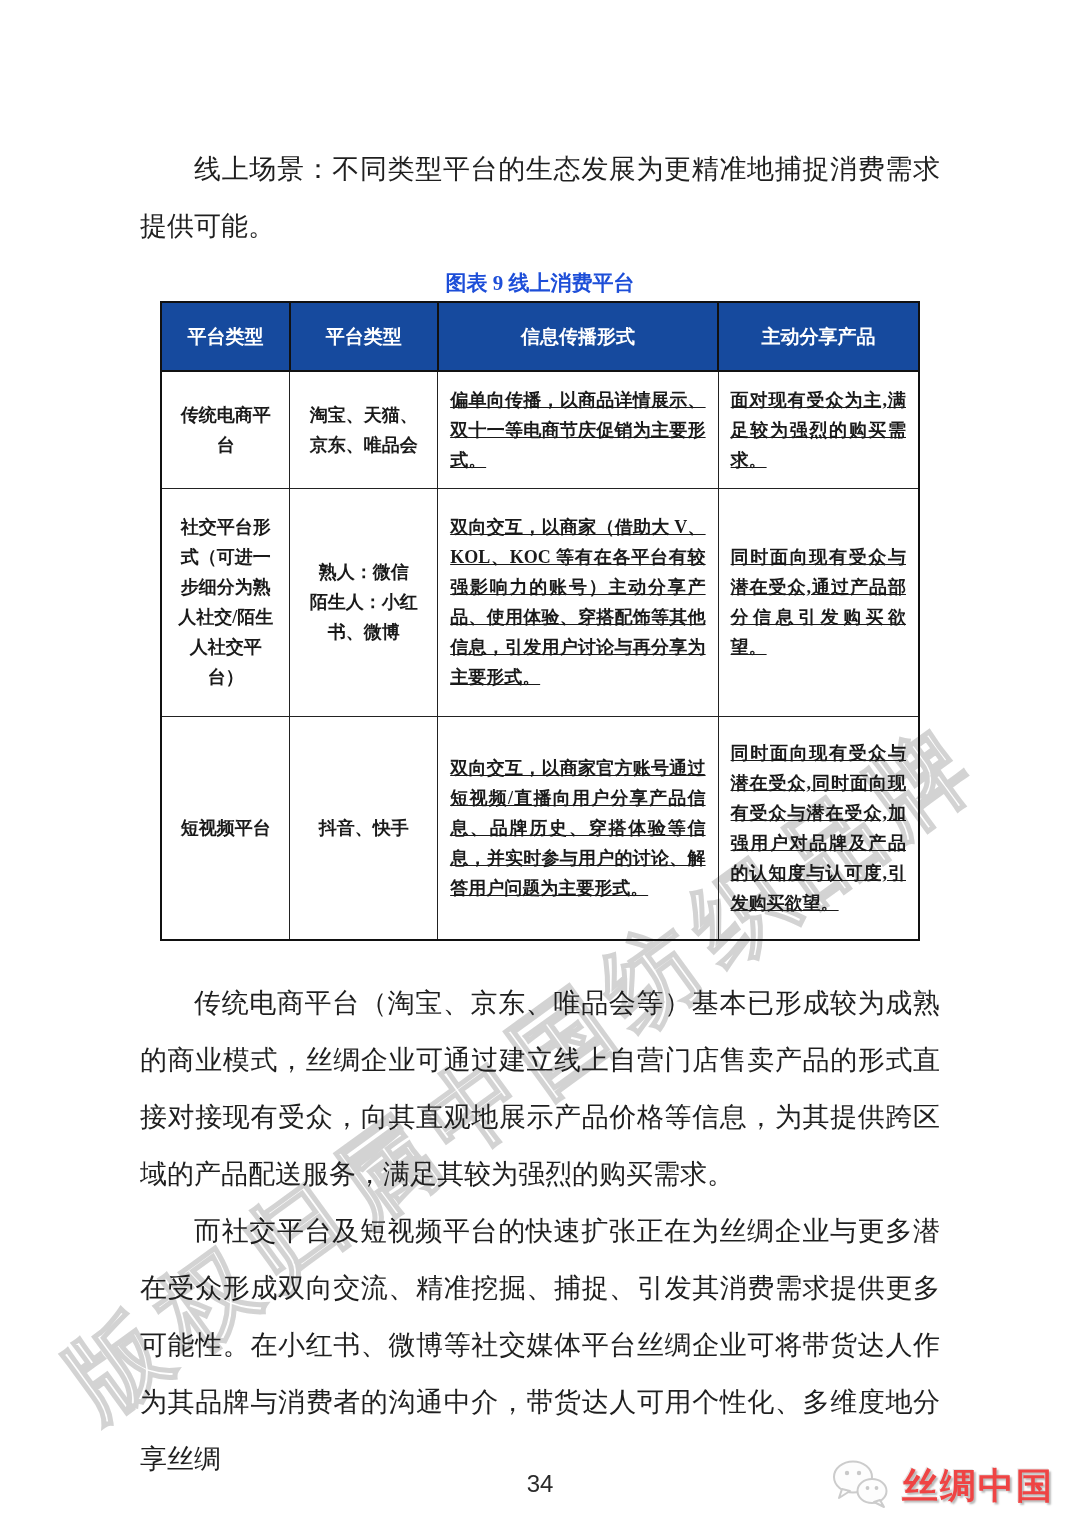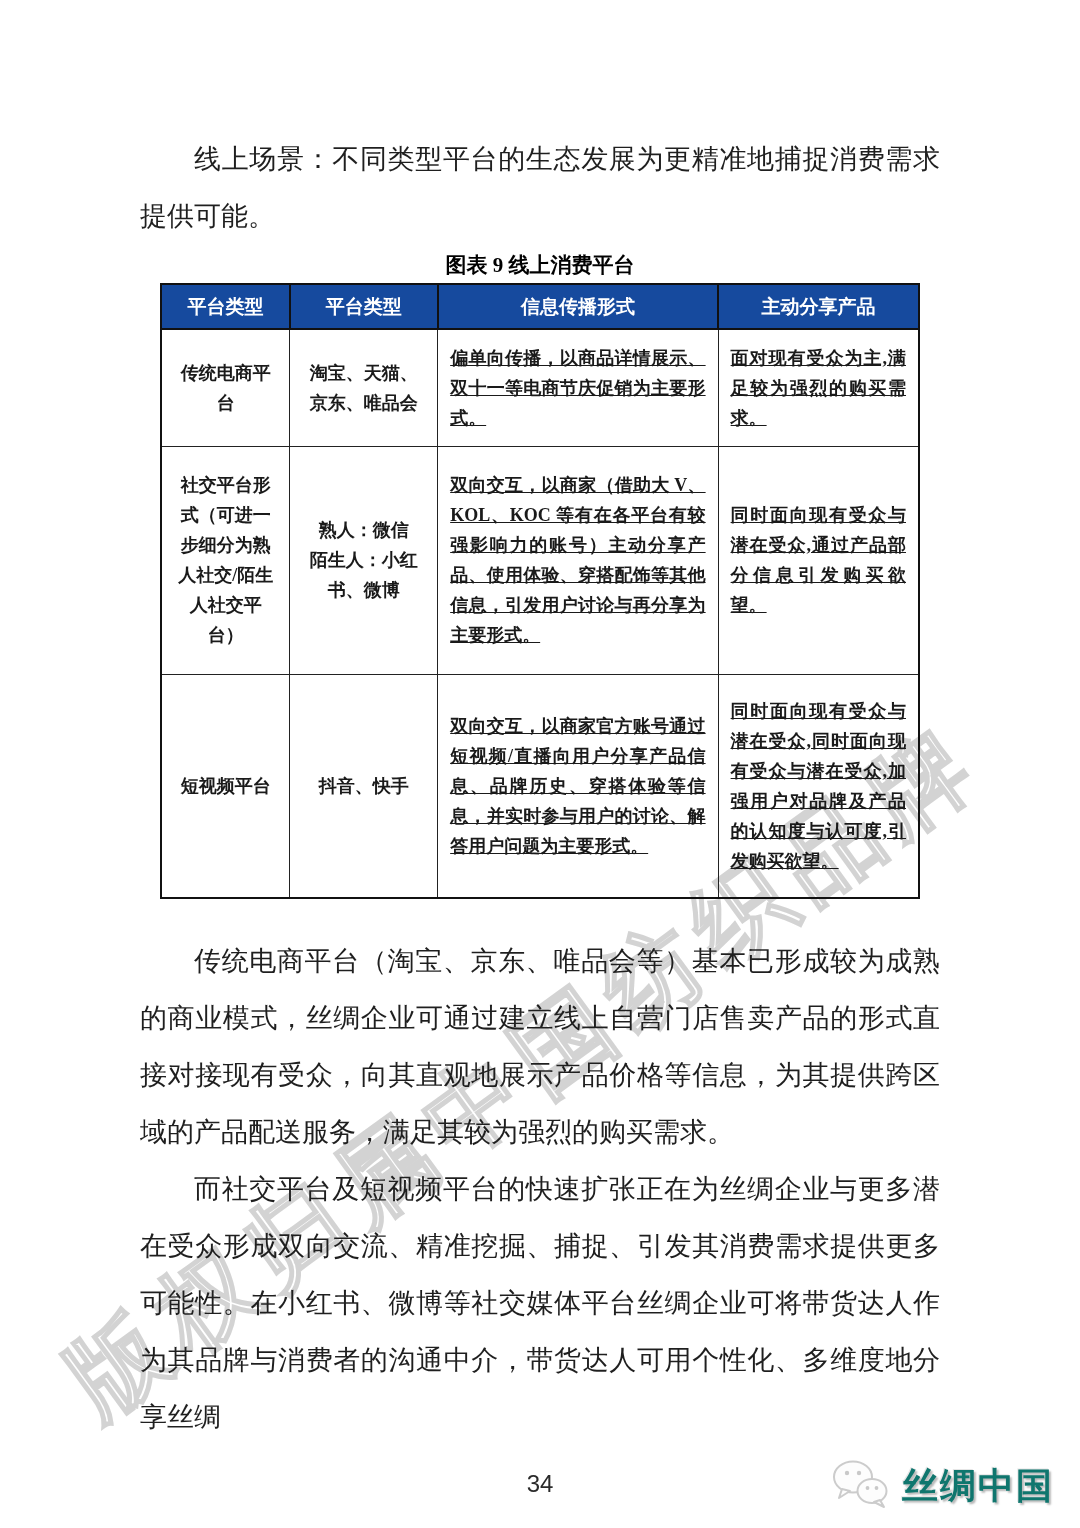--- a/index.html
+++ b/index.html
@@ -25,40 +25,40 @@
     color: rgba(255,255,255,0);
     -webkit-text-stroke: 2px #cccccc;
     text-shadow: 0 0 0 rgba(0,0,0,0);
     transform: rotate(-36deg);
     transform-origin: 0 50%;
     opacity: 0.85;
   }
   .content {
     position: absolute;
     left: 140px;
-    top: 131px;
+    top: 141px;
     width: 800px;
     z-index: 1;
   }
   .body-para {
     margin: 0;
     font-size: 27px;
     line-height: 57px;
     text-align: justify;
     text-indent: 2em;
     color: #1f1f1f;
   }
   .table-title {
     width: 760px;
-    margin: 6px 0 4px 20px;
+    margin: 14px 0 4px 20px;
     text-align: center;
     font-family: "Liberation Serif", serif;
     font-weight: bold;
     font-size: 21px;
-    color: #000000;
+    color: #1d4ed8;
   }
   table.platform-table {
     margin-left: 20px;
     width: 760px;
     border-collapse: collapse;
     table-layout: fixed;
     font-family: "Liberation Serif", serif;
     font-weight: bold;
     color: #1a1a1a;
   }
@@ -67,21 +67,21 @@
   table.platform-table col.c3 { width: 37%; }
   table.platform-table col.c4 { width: 26.5%; }
   table.platform-table th {
     border: 2px solid #111111;
     background: #164A9E;
     color: #ffffff;
     font-size: 19px;
     height: 43px;
     text-align: center;
     vertical-align: middle;
-    padding: 0 4px;
+    padding: 12px 4px;
   }
   table.platform-table td {
     border: 1px solid #222222;
     font-size: 18px;
     line-height: 30px;
     vertical-align: middle;
     padding: 6px 12px;
   }
   table.platform-table { border: 2px solid #111111; }
   tr.row-1 { height: 117px; }
@@ -107,21 +107,21 @@
     top: 1458px;
     right: 26px;
     display: flex;
     align-items: center;
     gap: 10px;
     z-index: 1;
   }
   .footer-logo .logo-text {
     font-size: 36px;
     font-weight: bold;
-    color: #0f766e;
+    color: #ef4444;
     text-shadow: 2px 2px 2px #b8b8b8, -1px -1px 0 #e6e6e6;
     letter-spacing: 2px;
     font-family: "Liberation Serif", serif;
   }
 </style>
 </head>
 <body>
 
 <div class="page">
 

